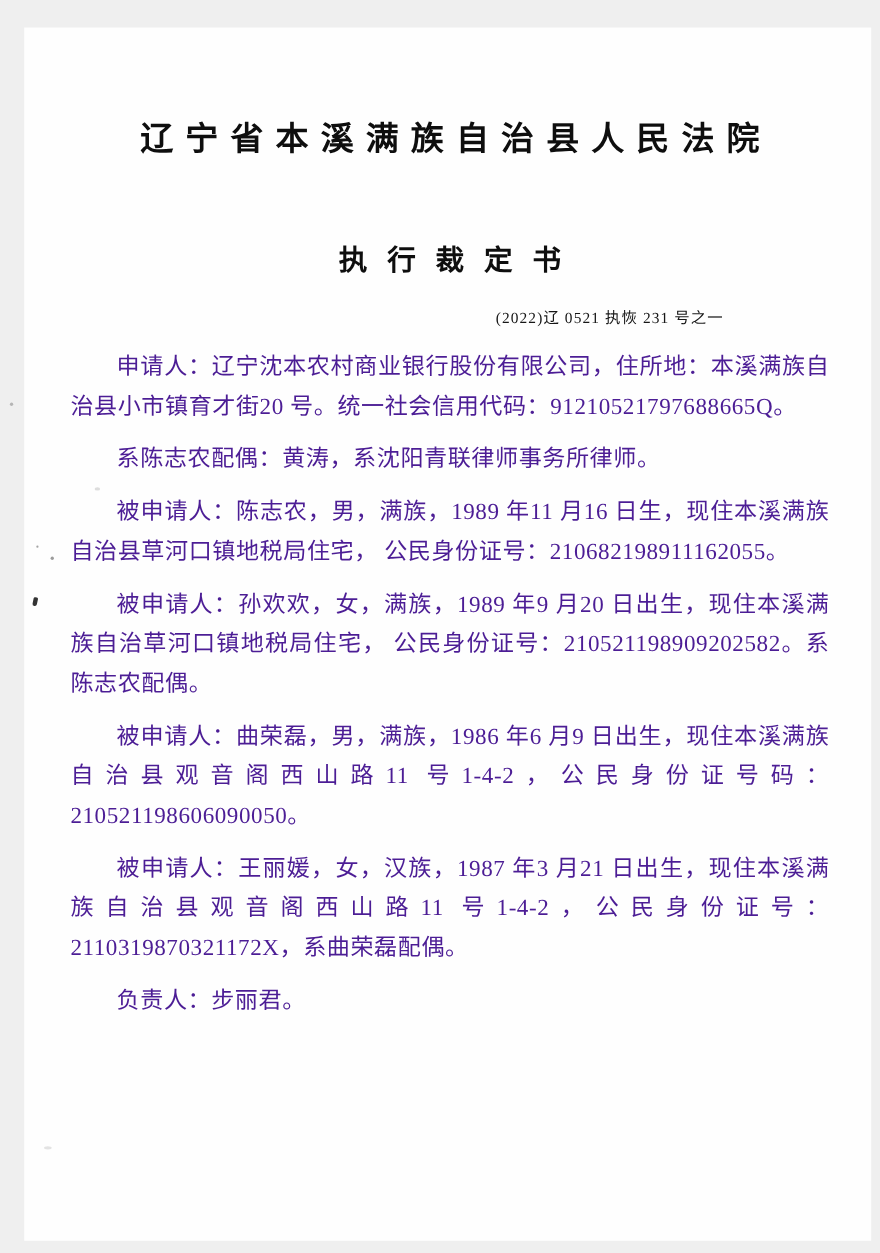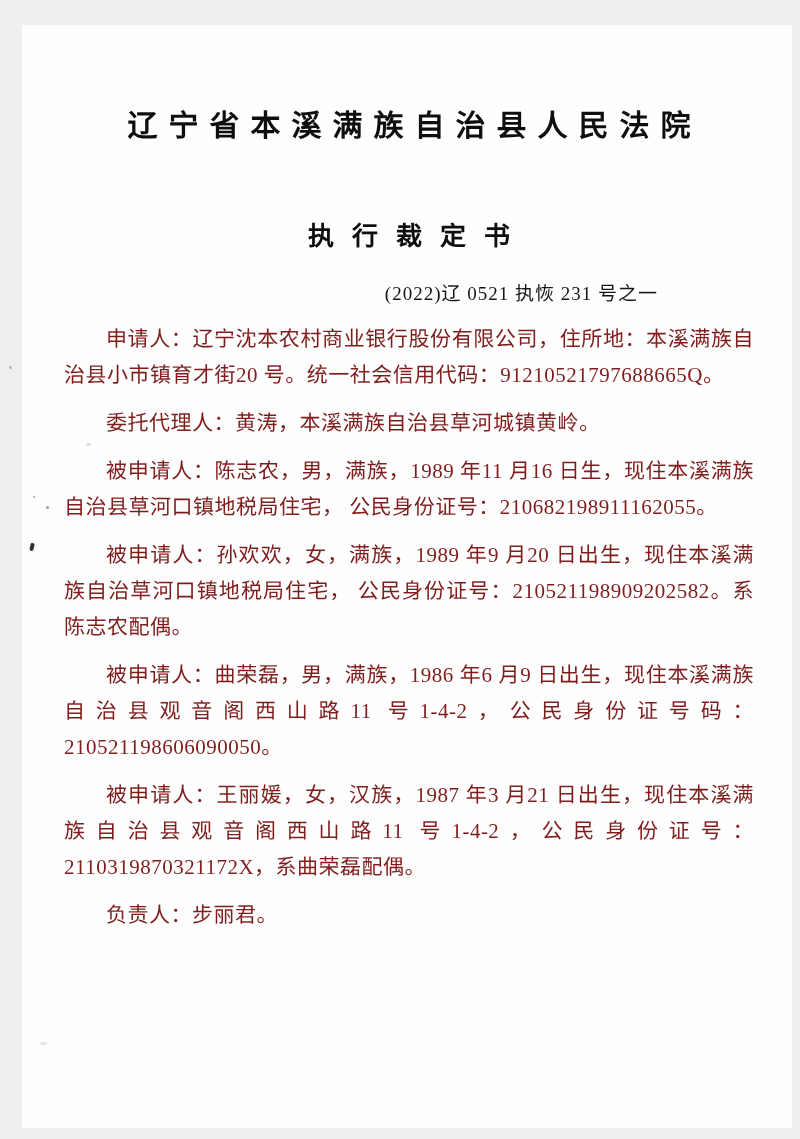--- a/index.html
+++ b/index.html
@@ -44,35 +44,35 @@
     font-size: 26px;
     font-weight: bold;
     letter-spacing: 18px;
     padding-left: 18px;
     color: #0e0e0e;
     white-space: nowrap;
   }
   .case-number {
     margin: 26px 96px 0 0;
     text-align: right;
-    font-size: 19px;
+    font-size: 14px;
     color: #161616;
     letter-spacing: 1px;
   }
   .body-text {
     margin-top: 16px;
   }
   .body-text p {
     margin: 0 0 12px 0;
     font-size: 21px;
     line-height: 36px;
     text-indent: 2em;
     letter-spacing: 0.5px;
     text-align: justify;
-    color: #7f1d1d;
+    color: #4c1d95;
   }
   
   .speck {
     position: absolute;
     background: #4a4a4a;
     border-radius: 50%;
   }
   .speck.s1 { left: 30px; top: 543px; width: 4px; height: 8px; border-radius: 2px 2px 3px 3px; transform: rotate(12deg); background:#333; }
   .speck.s2 { left: 46px; top: 506px; width: 3px; height: 3px; opacity: .55; }
   .speck.s3 { left: 9px;  top: 366px; width: 3px; height: 3px; opacity: .35; }
@@ -87,21 +87,21 @@
   <div class="paper">
 
     <h1 class="court-name">辽宁省本溪满族自治县人民法院</h1>
 
     <h2 class="doc-title">执行裁定书</h2>
 
     <div class="case-number">(2022)辽 0521 执恢 231 号之一</div>
 
     <div class="body-text">
       <p>申请人：辽宁沈本农村商业银行股份有限公司，住所地：本溪满族自治县小市镇育才街20 号。统一社会信用代码：91210521797688665Q。</p>
-      <p>委托代理人：黄涛，本溪满族自治县草河城镇黄岭。</p>
+      <p>系陈志农配偶：黄涛，系沈阳青联律师事务所律师。</p>
       <p>被申请人：陈志农，男，满族，1989 年11 月16 日生，现住本溪满族自治县草河口镇地税局住宅， 公民身份证号：210682198911162055。</p>
       <p>被申请人：孙欢欢，女，满族，1989 年9 月20 日出生，现住本溪满族自治草河口镇地税局住宅， 公民身份证号：210521198909202582。系陈志农配偶。</p>
       <p>被申请人：曲荣磊，男，满族，1986 年6 月9 日出生，现住本溪满族自治县观音阁西山路11 号1-4-2，公民身份证号码：210521198606090050。</p>
       <p>被申请人：王丽媛，女，汉族，1987 年3 月21 日出生，现住本溪满族自治县观音阁西山路11 号1-4-2，公民身份证号：2110319870321172X，系曲荣磊配偶。</p>
       <p>负责人：步丽君。</p>
     </div>
   </div>
 
   <div class="speck s1"></div>
   <div class="speck s2"></div>

